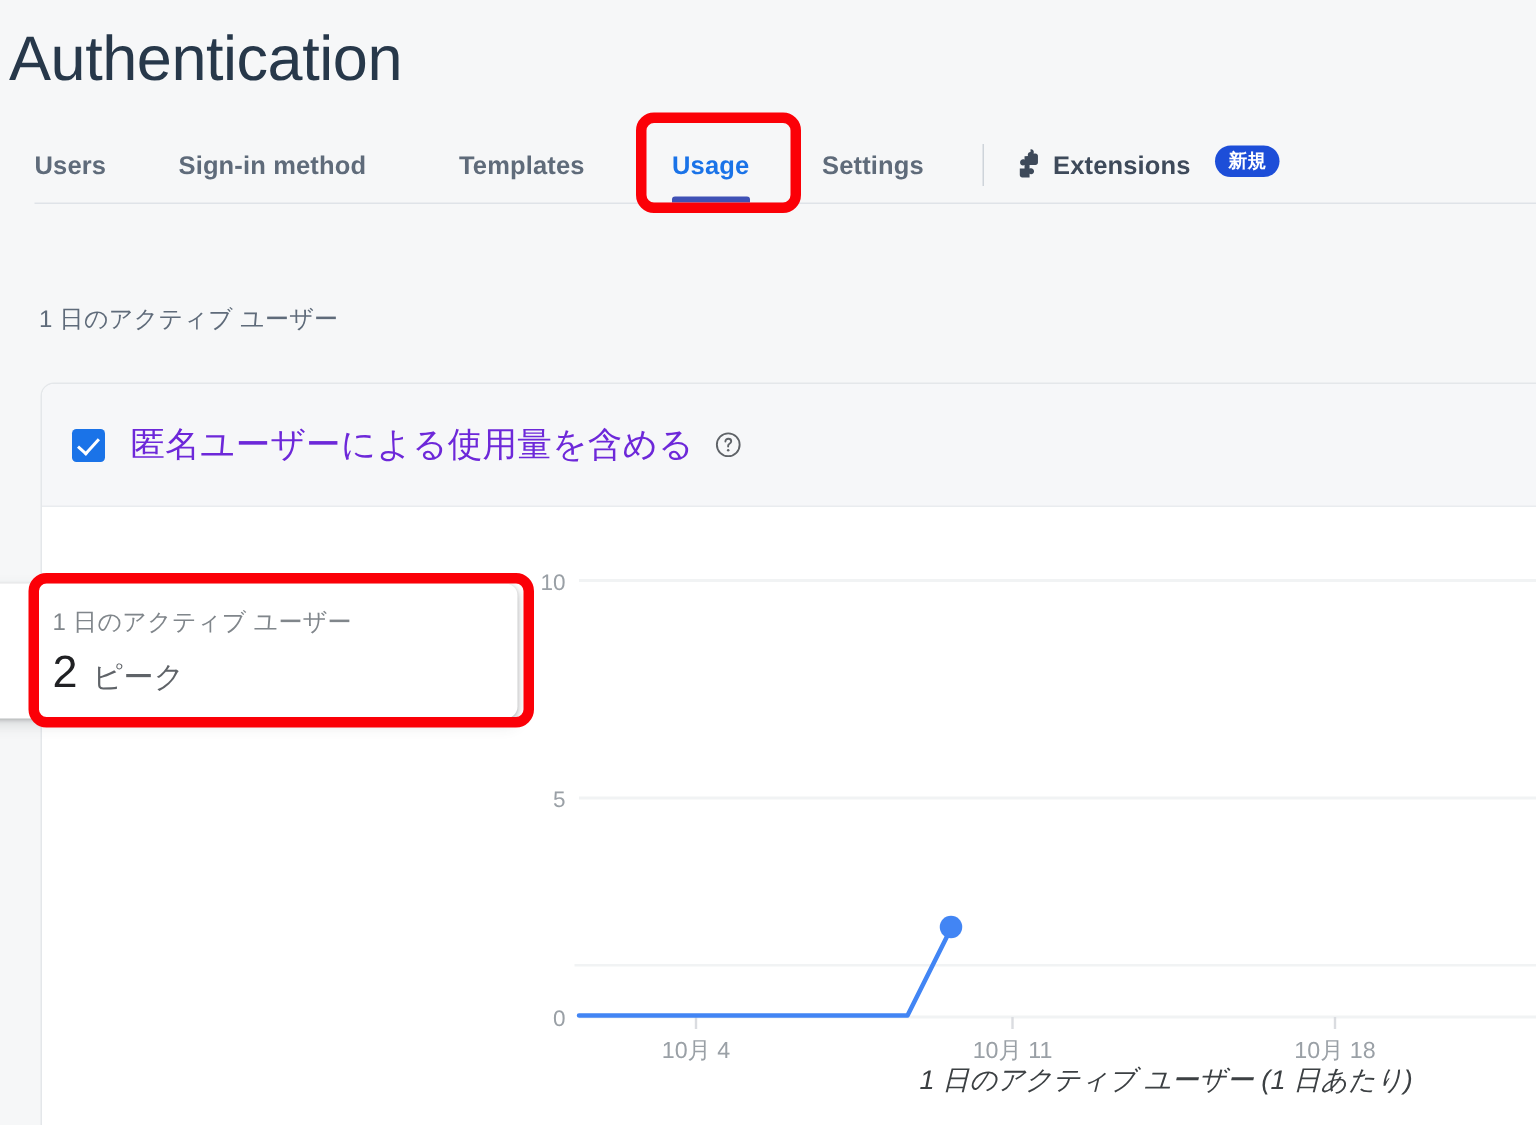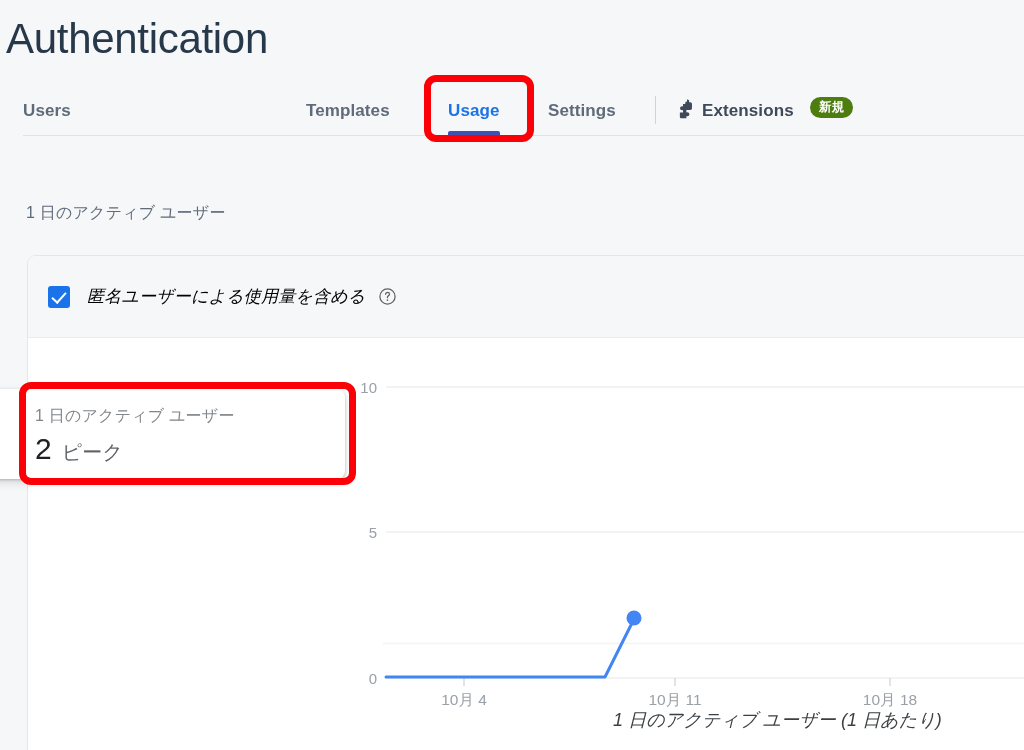--- a/index.html
+++ b/index.html
@@ -94,21 +94,21 @@
   }
   #tab-extensions { left: 702px; color: #3e4a5a; }
 
   .badge-new {
     position: absolute;
     left: 810px;
     top: 97px;
     height: 21px;
     padding: 0 9px;
     border-radius: 11px;
-    background: #4d7c0f;
+    background: #1d4ed8;
     color: #ffffff;
     font-size: 12.5px;
     font-weight: 700;
     display: flex;
     align-items: center;
     justify-content: center;
     letter-spacing: 0.2px;
   }
 
   
@@ -159,25 +159,24 @@
     left: 7px;
     top: 3px;
     width: 6px;
     height: 12px;
     border: solid #ffffff;
     border-width: 0 2.6px 2.6px 0;
     transform: rotate(42deg);
   }
   .checkbox-label {
     margin-left: 17px;
-    font-size: 17px;
-    color: #000000;
-    letter-spacing: 0.2px;
-    white-space: nowrap;
-    font-style: italic;
+    font-size: 23px;
+    color: #6d28d9;
+    letter-spacing: 0.2px;
+    white-space: nowrap;
   }
   .help-icon {
     margin-left: 13px;
     width: 19px;
     height: 19px;
     flex: 0 0 auto;
     cursor: pointer;
   }
 
   
@@ -265,20 +264,23 @@
 
 <div class="page-title">Authentication</div>
 
 <div class="tabbar">
   <div class="tabbar-rule"></div>
 
   <div class="tab" id="tab-users">
     <span>Users</span>
   </div>
 
+  <div class="tab" id="tab-signin">
+    <span>Sign-in method</span>
+  </div>
 
   <div class="tab" id="tab-templates">
     <span>Templates</span>
   </div>
 
   <div class="tab active" id="tab-usage">
     <span>Usage</span>
     <span class="tab-underline"></span>
   </div>
 

